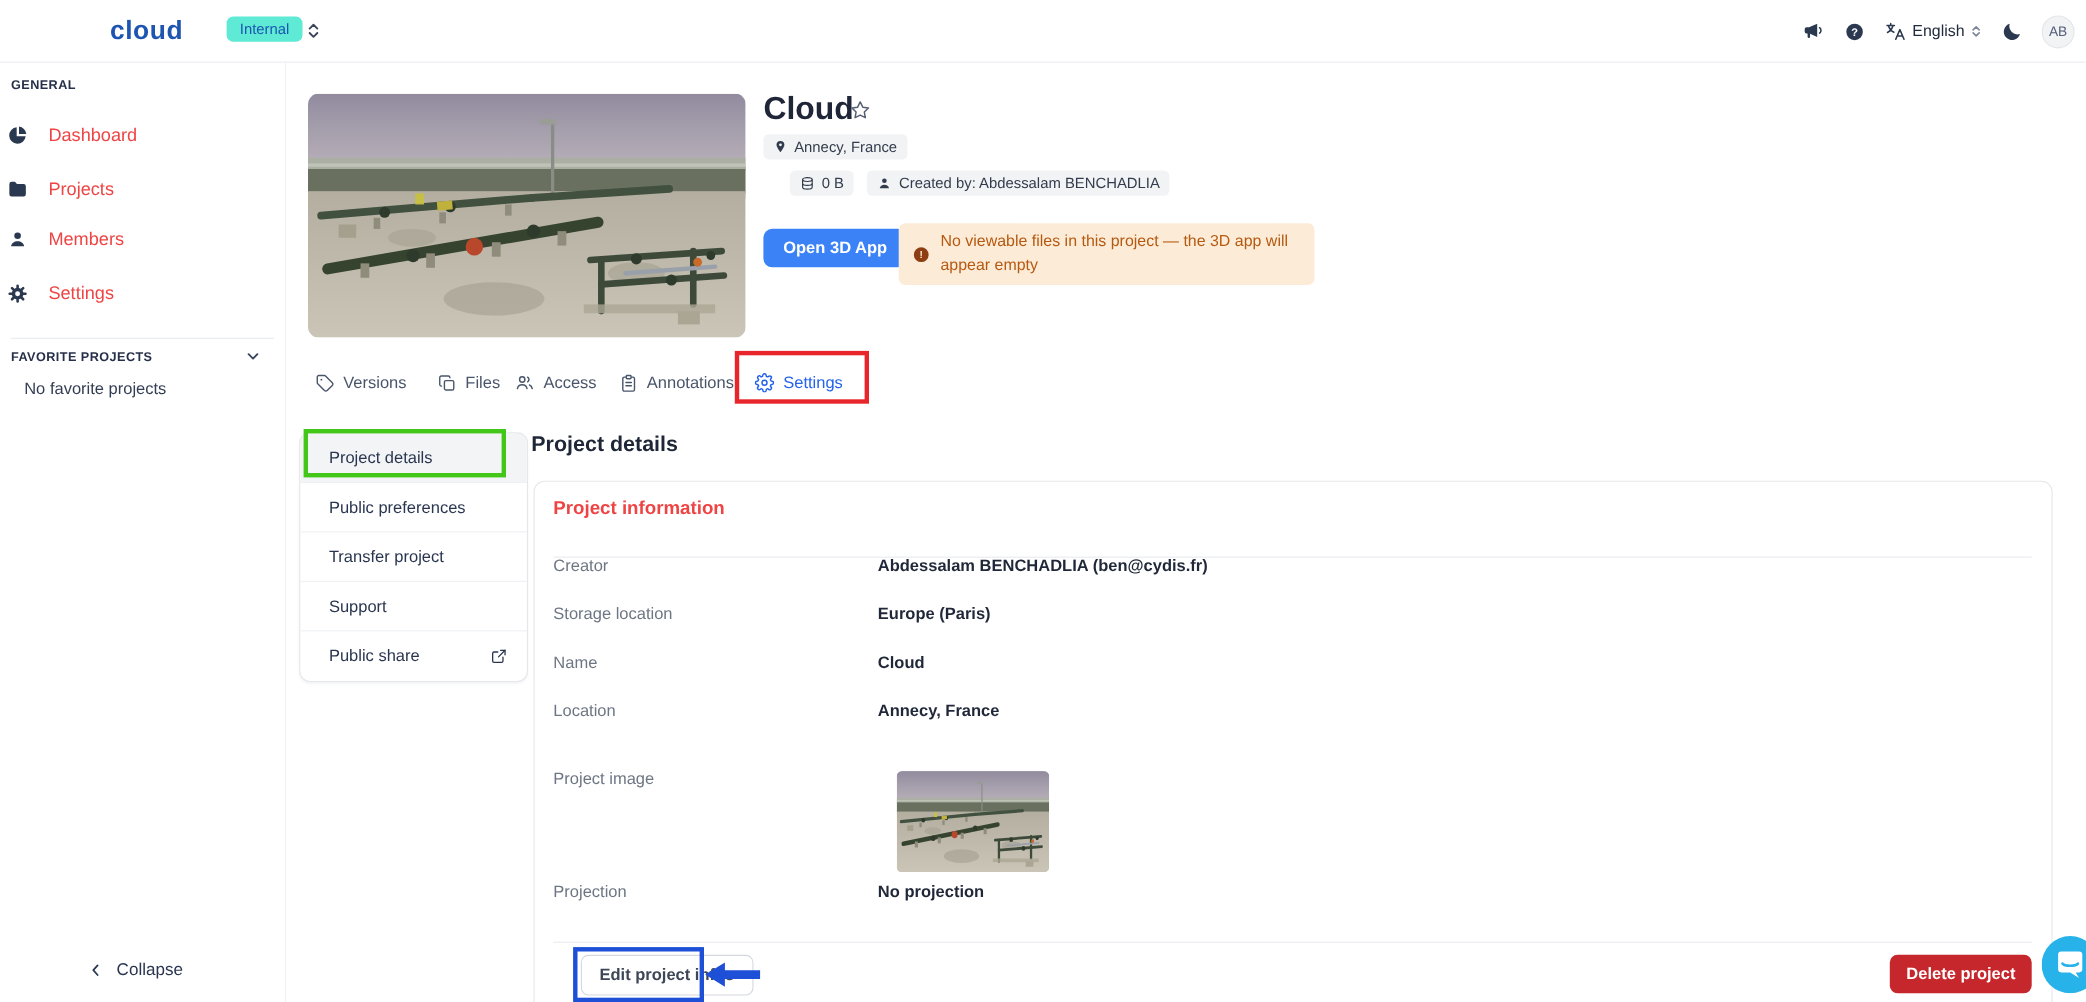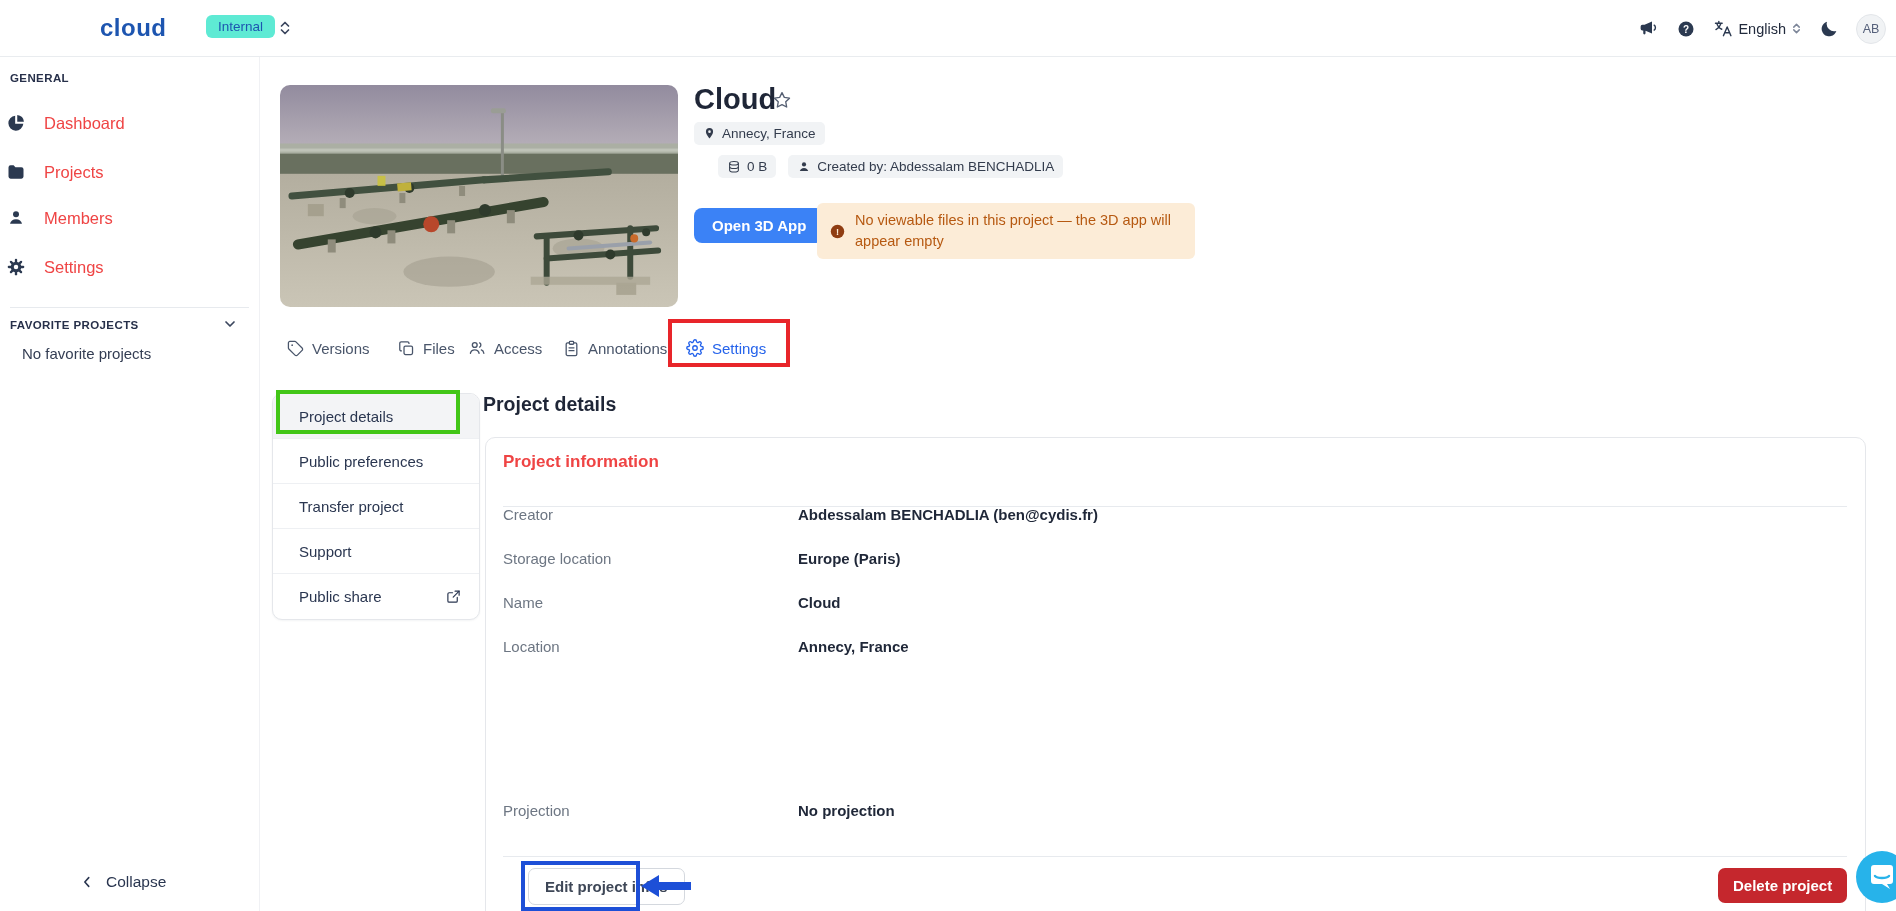--- a/index.html
+++ b/index.html
@@ -399,20 +399,28 @@
     <div class="info-value">Europe (Paris)</div>
   </div>
   <div class="info-row" style="top:156px">
     <div class="info-label">Name</div>
     <div class="info-value">Cloud</div>
   </div>
   <div class="info-row" style="top:200px">
     <div class="info-label">Location</div>
     <div class="info-value">Annecy, France</div>
   </div>
+  <div class="info-row" style="top:244px; height:120px; align-items:flex-start">
+    <div class="info-label" style="padding-top:18px">Project image</div>
+    <div class="thumb">
+      <svg width="139" height="92">
+          <use href="#scene" width="139" height="92"></use>
+        </svg>
+    </div>
+  </div>
   <div class="info-row" style="top:364px">
     <div class="info-label">Projection</div>
     <div class="info-value">No projection</div>
   </div>
 
   <div class="card-divider-bottom"></div>
 </div>
 
 <button class="btn-edit">Edit project infos</button>
 <button class="btn-delete">Delete project</button>

